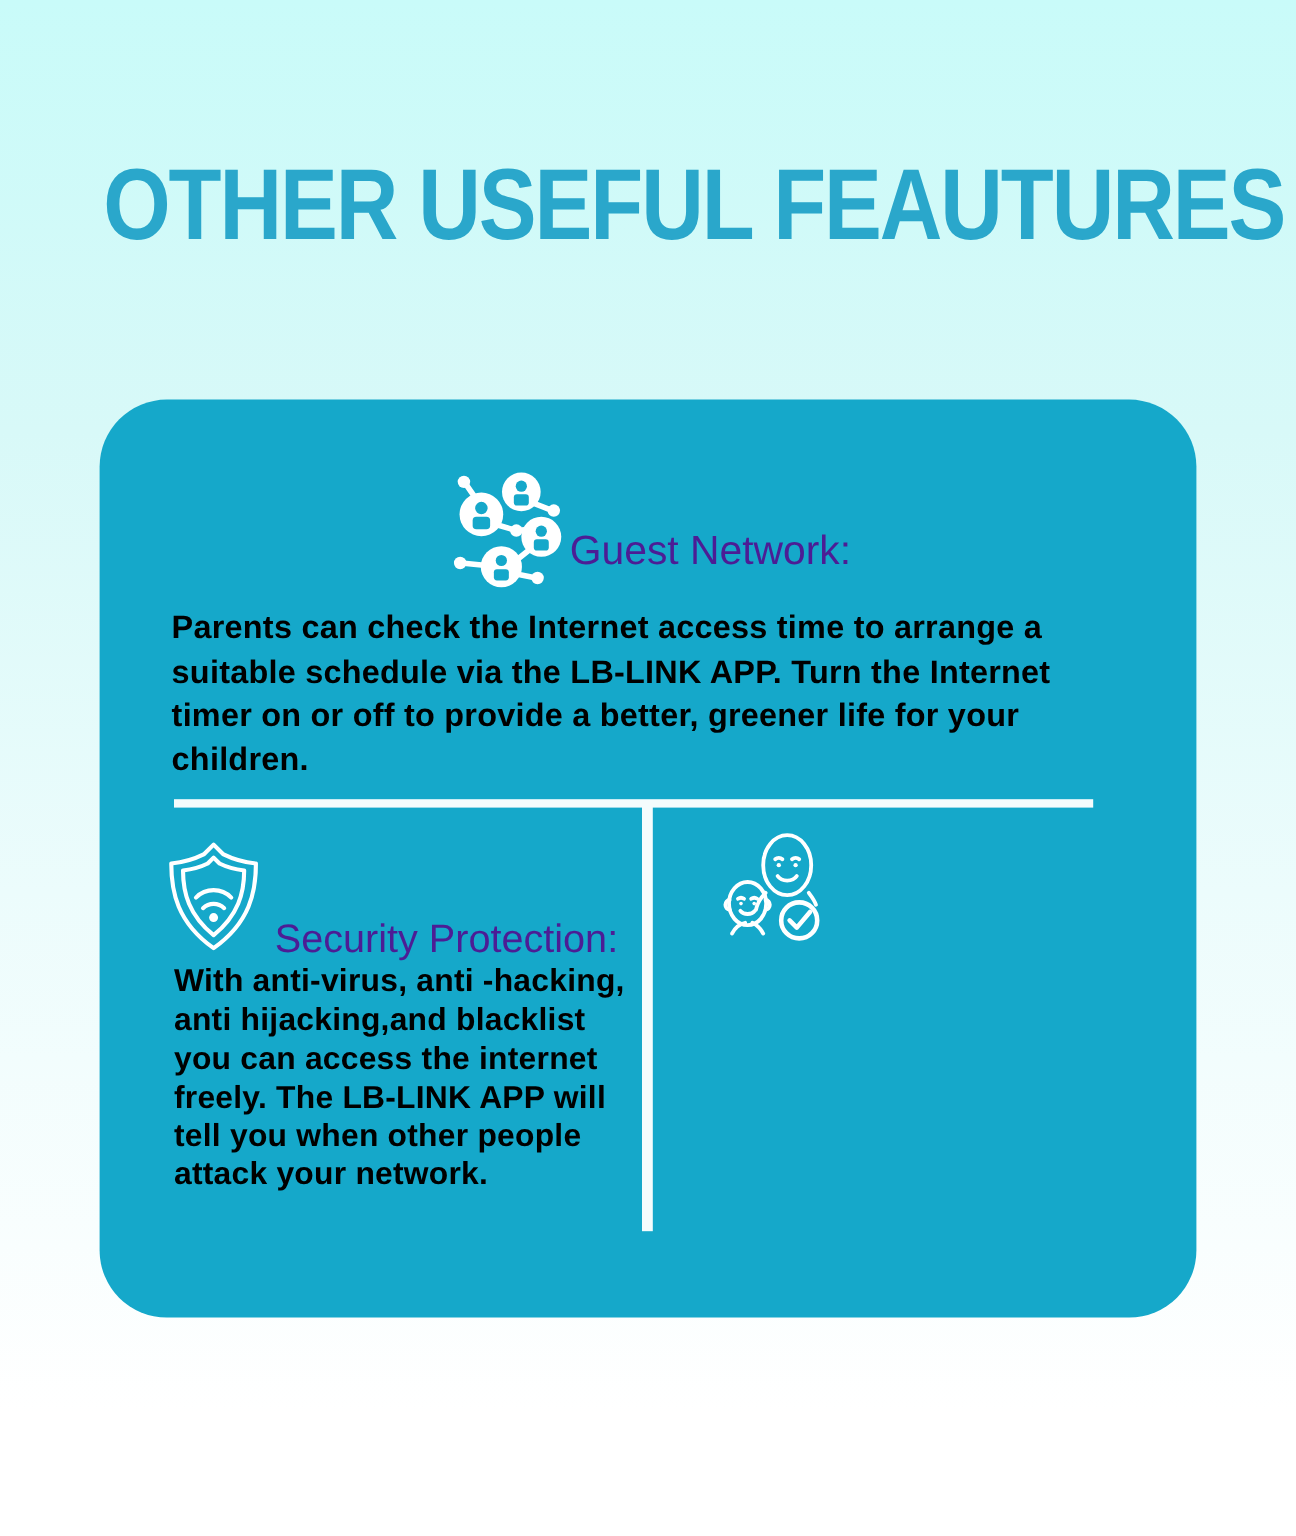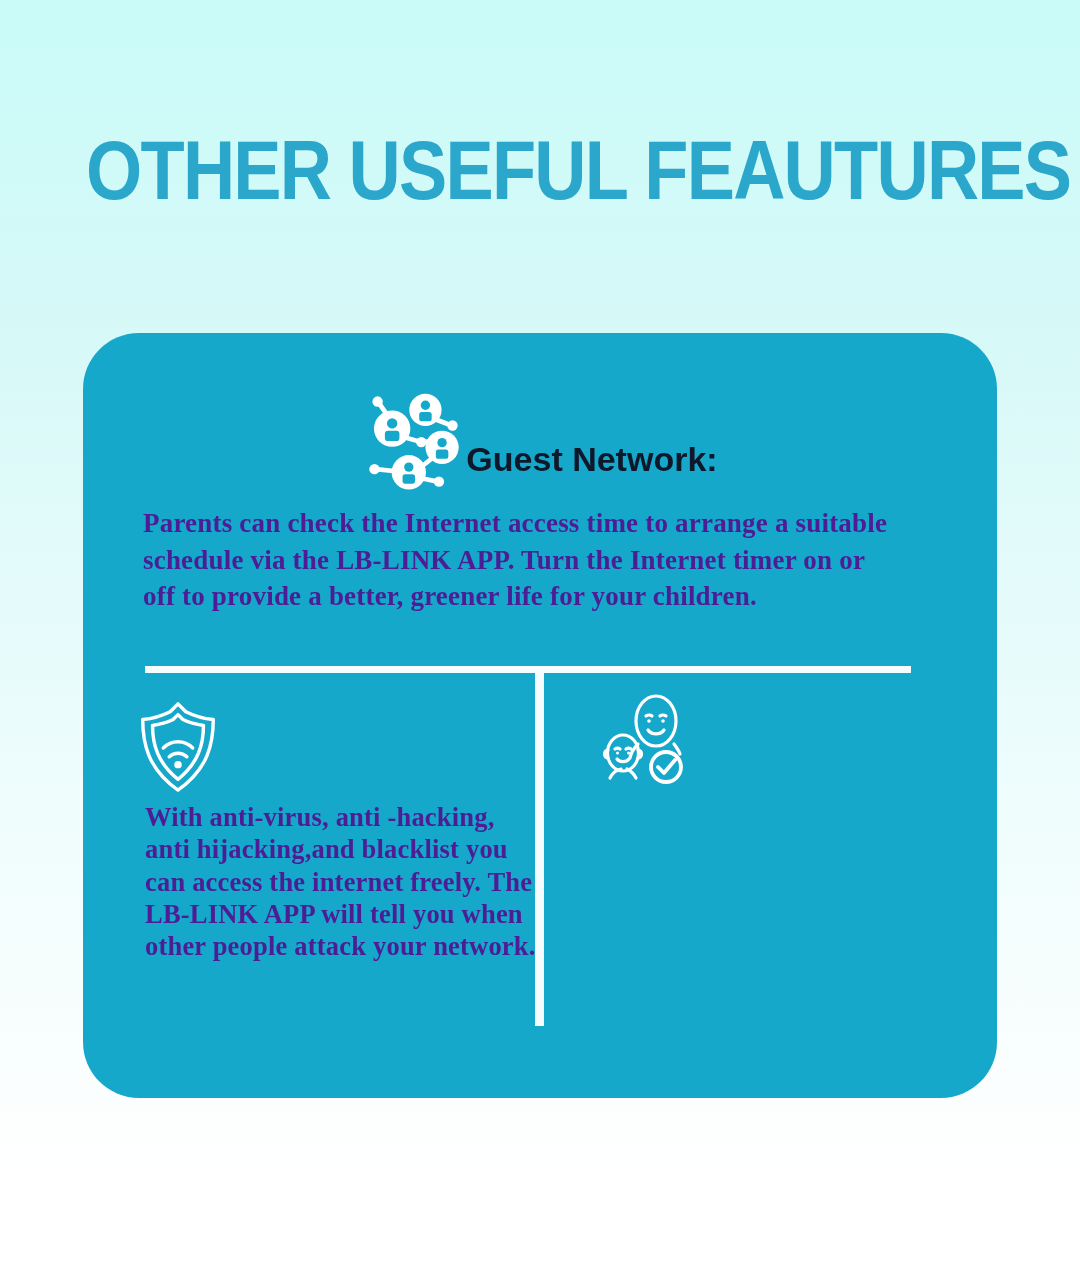--- a/index.html
+++ b/index.html
@@ -44,36 +44,35 @@
     display: flex;
     justify-content: center;
     align-items: center;
   }
   .guest-row .icon-box {
     width: 104px;
     height: 112px;
     flex: 0 0 auto;
   }
   .heading {
-    color: #0f172a;
-    font-weight: 700;
+    color: #4c1d95;
+    font-weight: 400;
     font-size: 33px;
     letter-spacing: 0px;
     white-space: nowrap;
     margin-top: 40px;
   }
   .guest-heading { font-size: 34px; }
   .body-text {
     position: absolute;
-    color: #4c1d95;
+    color: #000000;
     font-weight: 600;
     font-size: 27px;
     line-height: 36.5px;
     letter-spacing: 0.2px;
-    font-family: Liberation Serif, serif;
   }
   .para-guest {
     left: 60px;
     top: 172px;
     width: 760px;
   }
   .divider-h {
     position: absolute;
     left: 62px;
     top: 333px;
@@ -182,20 +181,21 @@
     <svg viewBox="0 0 100 100" width="98" height="104" aria-hidden="true">
       <g fill="none" stroke="#ffffff" stroke-width="3.5" stroke-linejoin="round" stroke-linecap="round">
         <path d="M50 6 L58 14 C66 18 76 21 86 22 C86 46 81 72 50 94 C19 72 14 46 14 22 C24 21 34 18 42 14 Z"></path>
         <path d="M50 17 L55 22 C61 25 68 27 76 28 C76 47 71 66 50 83 C29 66 24 47 24 28 C32 27 39 25 45 22 Z"></path>
         <path d="M35 51 A 21 21 0 0 1 65 51"></path>
         <path d="M41 60 A 13 13 0 0 1 59 60"></path>
       </g>
       <circle cx="50" cy="68" r="3.8" fill="#ffffff"></circle>
     </svg>
   </div>
+  <div class="heading heading-security">Security Protection:</div>
   <div class="body-text para-security">With anti-virus, anti -hacking, anti hijacking,and blacklist you can access the internet freely. The LB-LINK APP will tell you when other people attack your network.</div>
 
   <div class="icon-parental">
     <svg viewBox="0 0 100 100" width="100" height="102" aria-hidden="true">
       <g fill="none" stroke="#ffffff" stroke-width="3.2" stroke-linejoin="round" stroke-linecap="round">
 
         <ellipse cx="60" cy="31" rx="20" ry="25"></ellipse>
         <path d="M42 54 C38 58 35 63 34 68"></path>
         <path d="M78 54 C81 58 83 61 84 64"></path>
 

